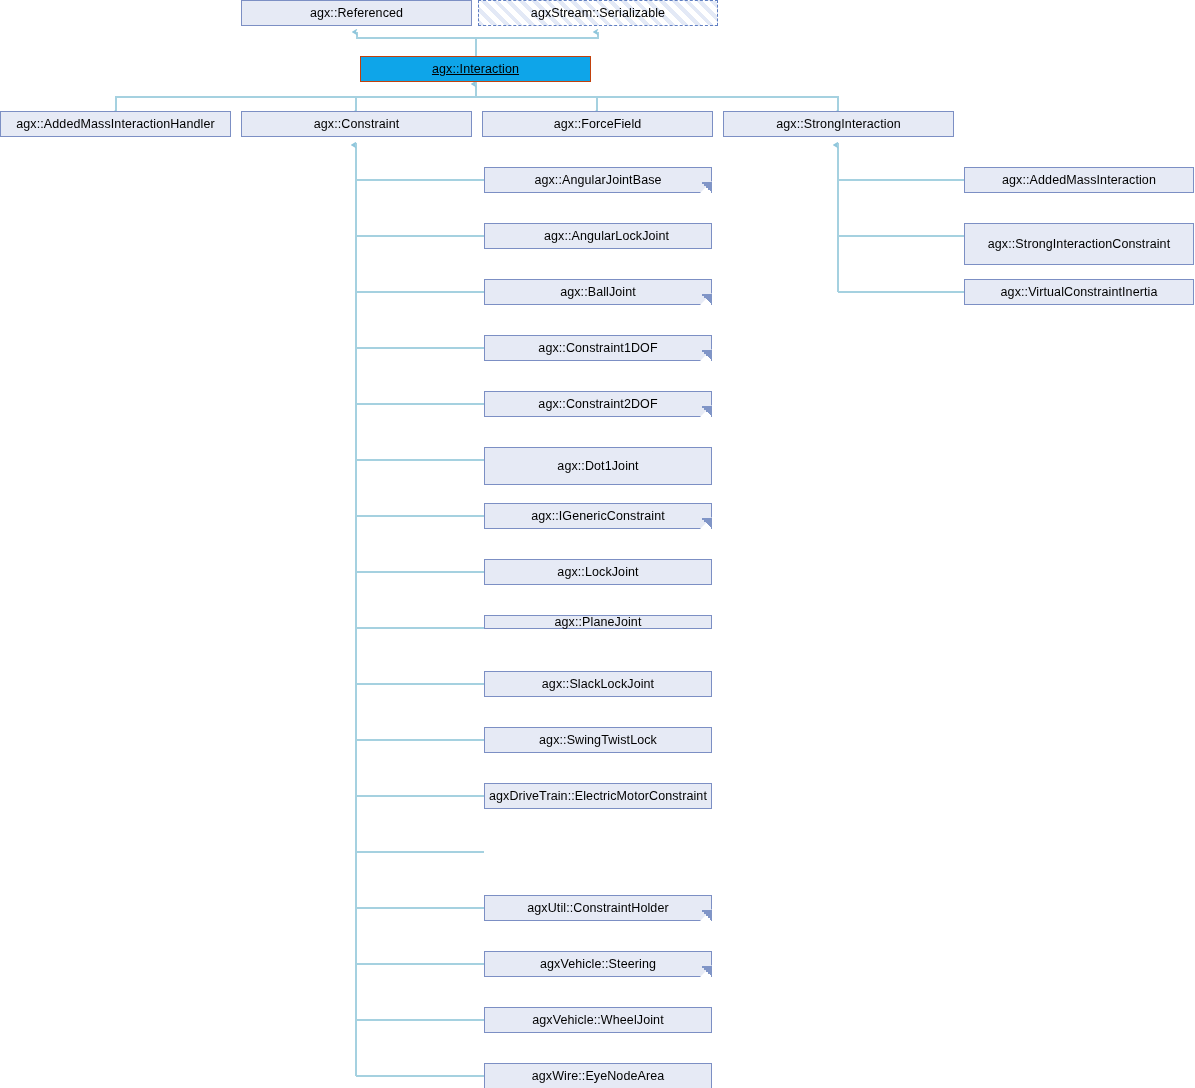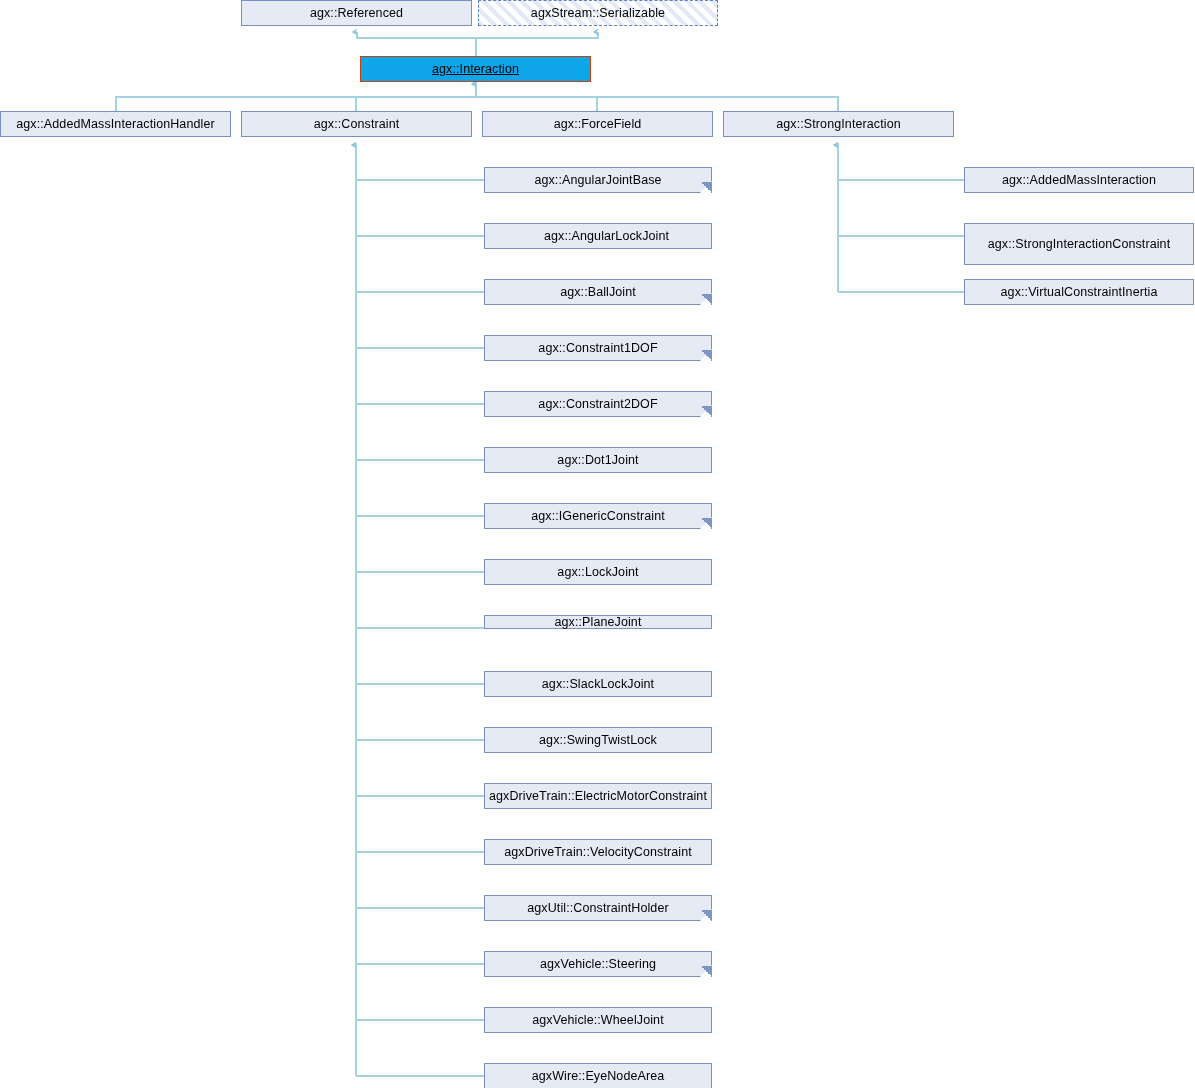--- a/index.html
+++ b/index.html
@@ -188,44 +188,41 @@
     </div>
     <div class="node plain folded" style="left: 484px; top: 279px; width: 228px; height: 26px;">
       <span class="label">agx::BallJoint</span>
     </div>
     <div class="node plain folded" style="left: 484px; top: 335px; width: 228px; height: 26px;">
       <span class="label">agx::Constraint1DOF</span>
     </div>
     <div class="node plain folded" style="left: 484px; top: 391px; width: 228px; height: 26px;">
       <span class="label">agx::Constraint2DOF</span>
     </div>
-    <div class="node plain" style="left: 484px; top: 447px; width: 228px; height: 26px;">
+    <div class="node plain" style="left: 484px; top: 447px; width: 228px; height: 38px;">
       <span class="label">agx::Dot1Joint</span>
     </div>
     <div class="node plain folded" style="left: 484px; top: 503px; width: 228px; height: 26px;">
       <span class="label">agx::IGenericConstraint</span>
     </div>
     <div class="node plain" style="left: 484px; top: 559px; width: 228px; height: 26px;">
       <span class="label">agx::LockJoint</span>
     </div>
     <div class="node plain" style="left: 484px; top: 615px; width: 228px; height: 14px;">
       <span class="label">agx::PlaneJoint</span>
     </div>
     <div class="node plain" style="left: 484px; top: 671px; width: 228px; height: 26px;">
       <span class="label">agx::SlackLockJoint</span>
     </div>
     <div class="node plain" style="left: 484px; top: 727px; width: 228px; height: 26px;">
       <span class="label">agx::SwingTwistLock</span>
     </div>
     <div class="node plain" style="left: 484px; top: 783px; width: 228px; height: 26px;">
       <span class="label">agxDriveTrain::ElectricMotorConstraint</span>
     </div>
-    <div class="node plain" style="left: 484px; top: 839px; width: 228px; height: 26px;">
-      <span class="label">agxDriveTrain::VelocityConstraint</span>
-    </div>
     <div class="node plain folded" style="left: 484px; top: 895px; width: 228px; height: 26px;">
       <span class="label">agxUtil::ConstraintHolder</span>
     </div>
     <div class="node plain folded" style="left: 484px; top: 951px; width: 228px; height: 26px;">
       <span class="label">agxVehicle::Steering</span>
     </div>
     <div class="node plain" style="left: 484px; top: 1007px; width: 228px; height: 26px;">
       <span class="label">agxVehicle::WheelJoint</span>
     </div>
     <div class="node plain" style="left: 484px; top: 1063px; width: 228px; height: 26px;">

